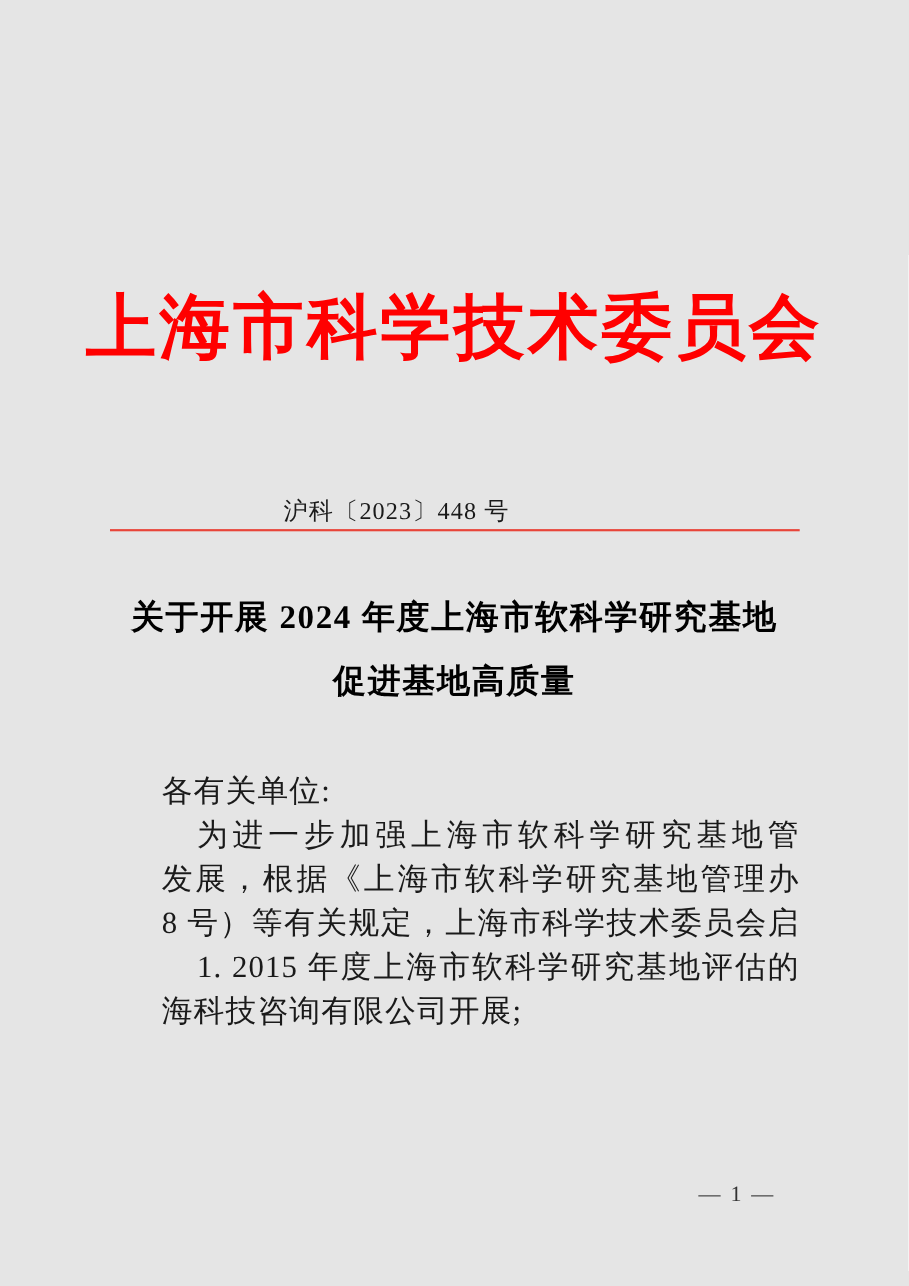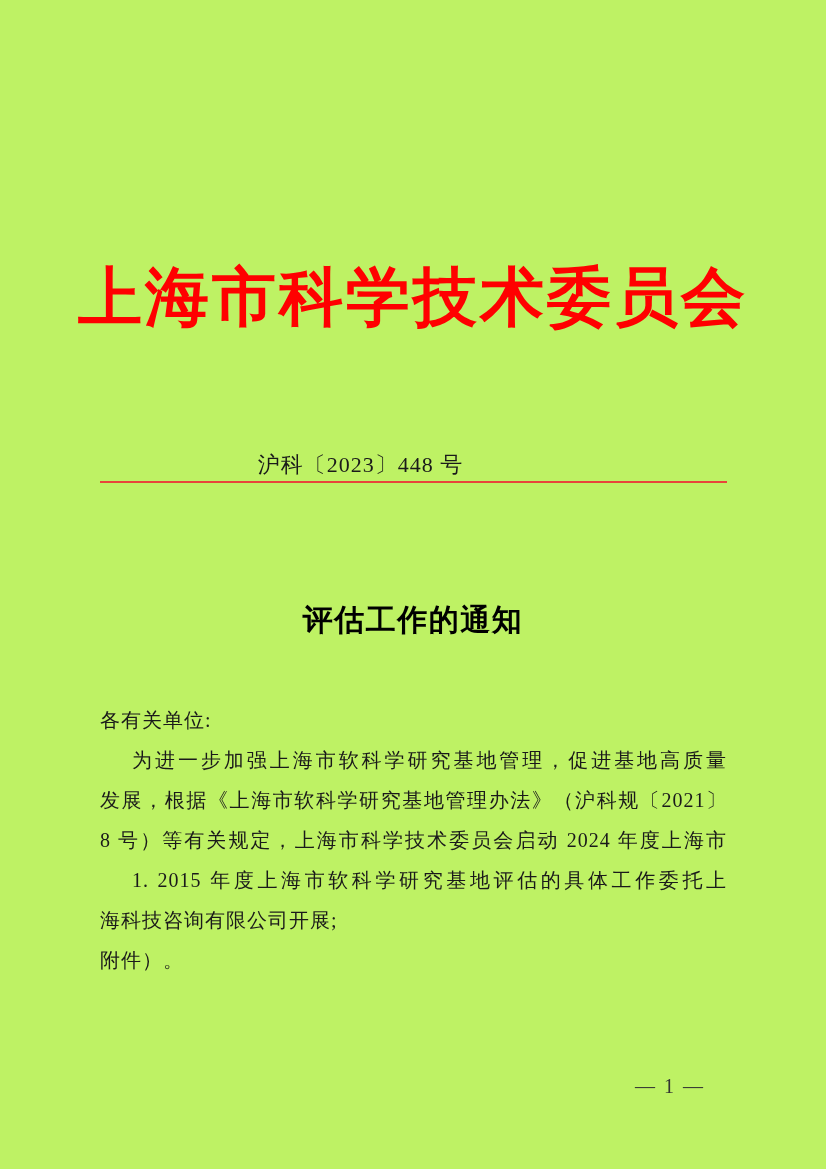--- a/index.html
+++ b/index.html
@@ -1,19 +1,19 @@
 <!DOCTYPE html>
 <html><head>
 <meta charset="utf-8">
 <style>
   html,body{margin:0;padding:0;background:#ffffff;}
   .page{
     position:relative;
     width:826px;height:1169px;
-    background:#bef264;
+    background:#e5e5e5;
     overflow:hidden;
     font-family:"Liberation Serif","DejaVu Serif",serif;
     color:#111111;
   }
   .masthead{
     position:absolute;top:262px;left:0;width:826px;
     text-align:center;
     font-size:64px;line-height:72px;
     font-weight:bold;
     letter-spacing:3px;
@@ -41,25 +41,26 @@
     color:#000000;
     white-space:nowrap;
   }
   .doc-title.l1{top:544px;}
   .doc-title.l2{top:602px;}
   .body-block{
     position:absolute;top:700px;left:100px;width:627px;
   }
   .ln{
     height:40px;line-height:40px;
-    font-size:20px;
+    font-size:28px;
     letter-spacing:1px;
     color:#1a1a1a;
     white-space:nowrap;
     overflow:visible;
+    margin-left:47px;
   }
   .ln.just{
     white-space:normal;
     text-align:justify;
     text-align-last:justify;
     overflow:hidden;
   }
   .ln.ind{padding-left:32px;}
   .page-number{
     position:absolute;top:1074px;right:121px;
@@ -73,28 +74,28 @@
 <body>
 
 <div class="page">
 
   <div class="masthead">上海市科学技术委员会</div>
 
   <div class="doc-number">沪科〔2023〕448 号</div>
 
   <div class="red-rule"></div>
 
+  <div class="doc-title l1">关于开展 2024 年度上海市软科学研究基地</div>
 
-  <div class="doc-title l2">评估工作的通知</div>
+  <div class="doc-title l2">促进基地高质量</div>
 
   <div class="body-block">
     <div class="ln">各有关单位:</div>
     <div class="ln ind just">为进一步加强上海市软科学研究基地管理，促进基地高质量</div>
     <div class="ln just">发展，根据《上海市软科学研究基地管理办法》（沪科规〔2021〕</div>
     <div class="ln just">8 号）等有关规定，上海市科学技术委员会启动 2024 年度上海市</div>
     <div class="ln ind just">1. 2015 年度上海市软科学研究基地评估的具体工作委托上</div>
     <div class="ln">海科技咨询有限公司开展;</div>
-    <div class="ln">附件）。</div>
   </div>
 
   <div class="page-number">— 1 —</div>
 
 </div>
 
 </body></html>

